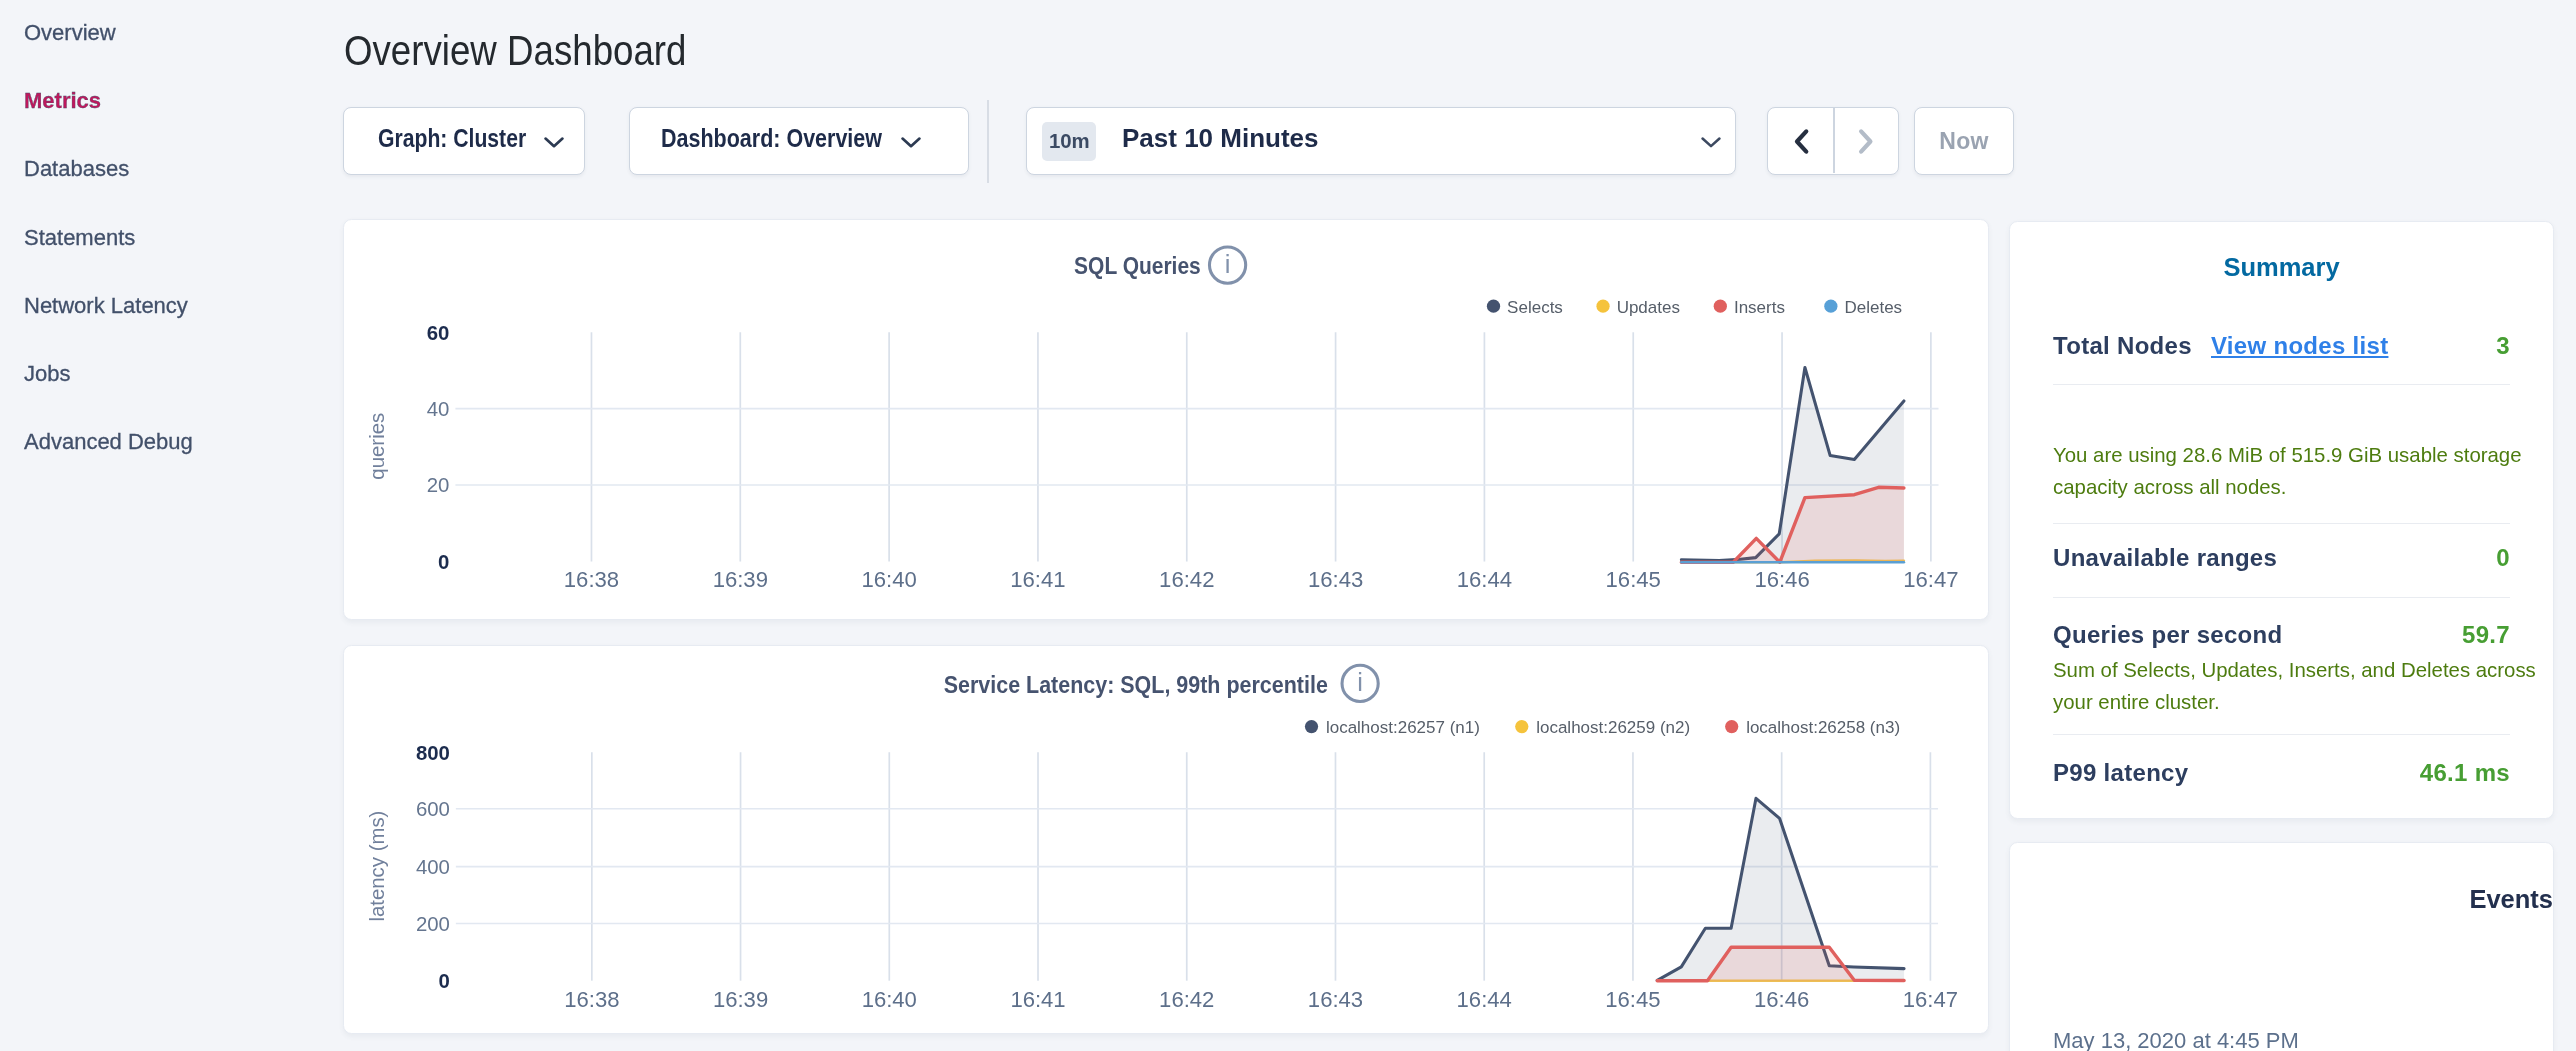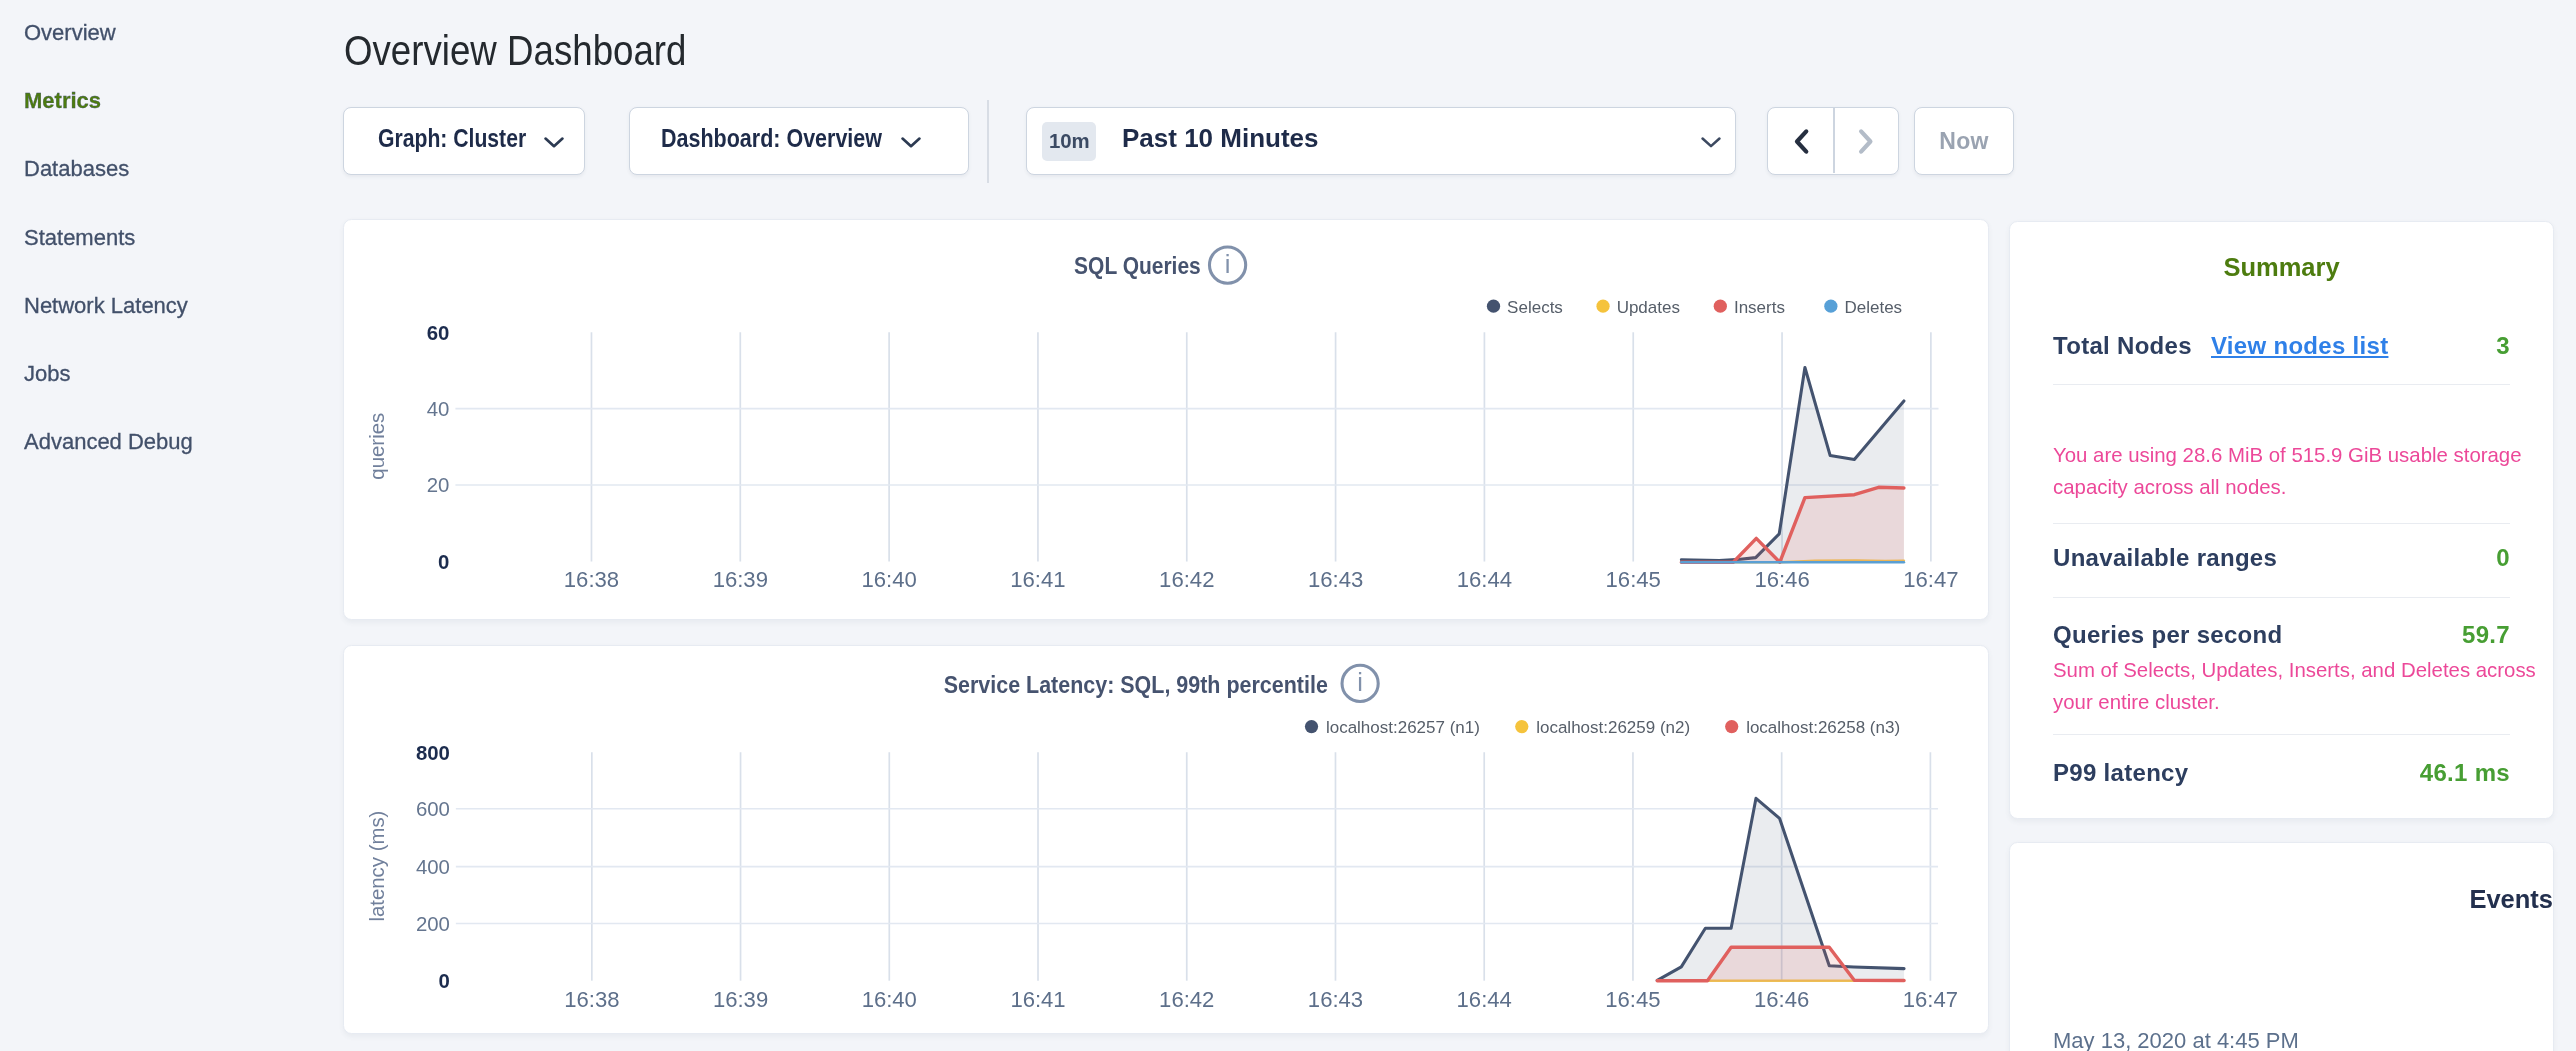--- a/index.html
+++ b/index.html
@@ -6,28 +6,28 @@
   html,body { width:2576px; height:1051px; background:#f3f5f9; font-family:"Liberation Sans", sans-serif; overflow:hidden; position:relative; }
   .abs { position:absolute; }
   .nav { position:absolute; left:24px; font-size:22px; color:#42506a; white-space:nowrap; -webkit-text-stroke:0.3px #42506a; }
   .card { position:absolute; background:#fff; border:1.7px solid #e7ebf2; border-radius:8.5px; box-shadow:0 2.6px 5.1px rgba(70,80,100,0.06); }
   .ctl { position:absolute; background:#fff; border:1.7px solid #cdd5e0; border-radius:8px; box-shadow:0 1.7px 3.4px rgba(70,80,100,0.07); }
   .ctl-label { font-weight:bold; font-size:24px; color:#1e2b49; }
   svg text { font-family:"Liberation Sans", sans-serif; }
   .srow { position:absolute; left:43px; right:43px; }
   .shead { font-weight:bold; font-size:24px; color:#2d3e5f; letter-spacing:0.3px; }
   .sval { position:absolute; right:0; top:0; font-weight:bold; font-size:24px; color:#479e33; letter-spacing:0.3px; }
-  .sdesc { position:absolute; left:43px; font-size:22px; color:#ec4899; line-height:32px; white-space:nowrap; }
+  .sdesc { position:absolute; left:43px; font-size:22px; color:#4d7c0f; line-height:32px; white-space:nowrap; }
   .sdiv { position:absolute; left:43px; right:43px; height:0; border-top:1.7px solid #e9ecf1; }
 </style>
 </head>
 <body>
 
 <div class="nav" style="top:19.6px;">Overview</div>
-<div class="nav" style="top:88px; color:#4d7c0f; font-weight:bold;">Metrics</div>
+<div class="nav" style="top:88px; color:#be185d; font-weight:bold;">Metrics</div>
 <div class="nav" style="top:156px;">Databases</div>
 <div class="nav" style="top:225px;">Statements</div>
 <div class="nav" style="top:293px;">Network Latency</div>
 <div class="nav" style="top:361px;">Jobs</div>
 <div class="nav" style="top:429px;">Advanced Debug</div>
 
 <div class="abs" style="left:344px; top:25.5px; font-size:43px; color:#24292e; transform:scaleX(0.853); transform-origin:left top; white-space:nowrap;">Overview Dashboard</div>
 
 <div class="ctl" style="left:343px; top:107px; width:242px; height:68px;">
   <span class="ctl-label abs" style="left:34px; top:16px; font-size:25.5px; transform:scaleX(0.83); transform-origin:left top; white-space:nowrap;">Graph: Cluster</span>
@@ -153,21 +153,21 @@
 <text x="1649.2" y="102.3" font-size="20" fill="#565e69">localhost:26258 (n3)</text>
 <polygon points="1544.6,393.5 1572.9,377.6 1601.2,332.1 1631.5,332.1 1660.8,179.2 1688.5,202.8 1747.0,376.3 1775.9,377.6 1835.0,379.6 1835.0,394.4 1544.6,394.4" fill="rgba(68,83,111,0.11)" stroke="none"></polygon>
 <polyline points="1544.6,393.5 1572.9,377.6 1601.2,332.1 1631.5,332.1 1660.8,179.2 1688.5,202.8 1747.0,376.3 1775.9,377.6 1835.0,379.6" fill="none" stroke="#44536f" stroke-width="3.6" stroke-linejoin="round" stroke-linecap="round"></polyline>
 <polyline points="1544.6,393.8 1835.0,393.8" fill="none" stroke="#eec356" stroke-width="3" stroke-linejoin="round" stroke-linecap="round"></polyline>
 <polygon points="1544.6,393.8 1603.7,393.8 1631.5,354.4 1747.0,354.4 1776.4,393.4 1835.0,393.6 1835.0,394.4 1544.6,394.4" fill="rgba(224,96,94,0.14)" stroke="none"></polygon>
 <polyline points="1544.6,393.8 1603.7,393.8 1631.5,354.4 1747.0,354.4 1776.4,393.4 1835.0,393.6" fill="none" stroke="#e0605e" stroke-width="4" stroke-linejoin="round" stroke-linecap="round"></polyline>
 </svg>
 </div>
 
 <div class="card" style="left:2009px; top:221px; width:545px; height:598px;">
-  <div class="abs" style="left:0; right:0; top:31px; text-align:center; font-weight:bold; font-size:25.5px; color:#4d7c0f;">Summary</div>
+  <div class="abs" style="left:0; right:0; top:31px; text-align:center; font-weight:bold; font-size:25.5px; color:#0369a1;">Summary</div>
   <div class="srow" style="top:110px;">
     <span class="shead">Total Nodes</span>
     <span class="abs" style="left:158px; top:0; font-weight:bold; font-size:24px; color:#2f80e8; letter-spacing:0.3px;text-decoration:underline;">View nodes list</span>
     <span class="sval">3</span>
   </div>
   <div class="sdiv" style="top:162px;"></div>
   <div class="sdesc" style="top:217px; font-size:20.4px;">You are using 28.6 MiB of 515.9 GiB usable storage<br>capacity across all nodes.</div>
   <div class="sdiv" style="top:301px;"></div>
   <div class="srow" style="top:322px;"><span class="shead">Unavailable ranges</span><span class="sval">0</span></div>
   <div class="sdiv" style="top:375px;"></div>

